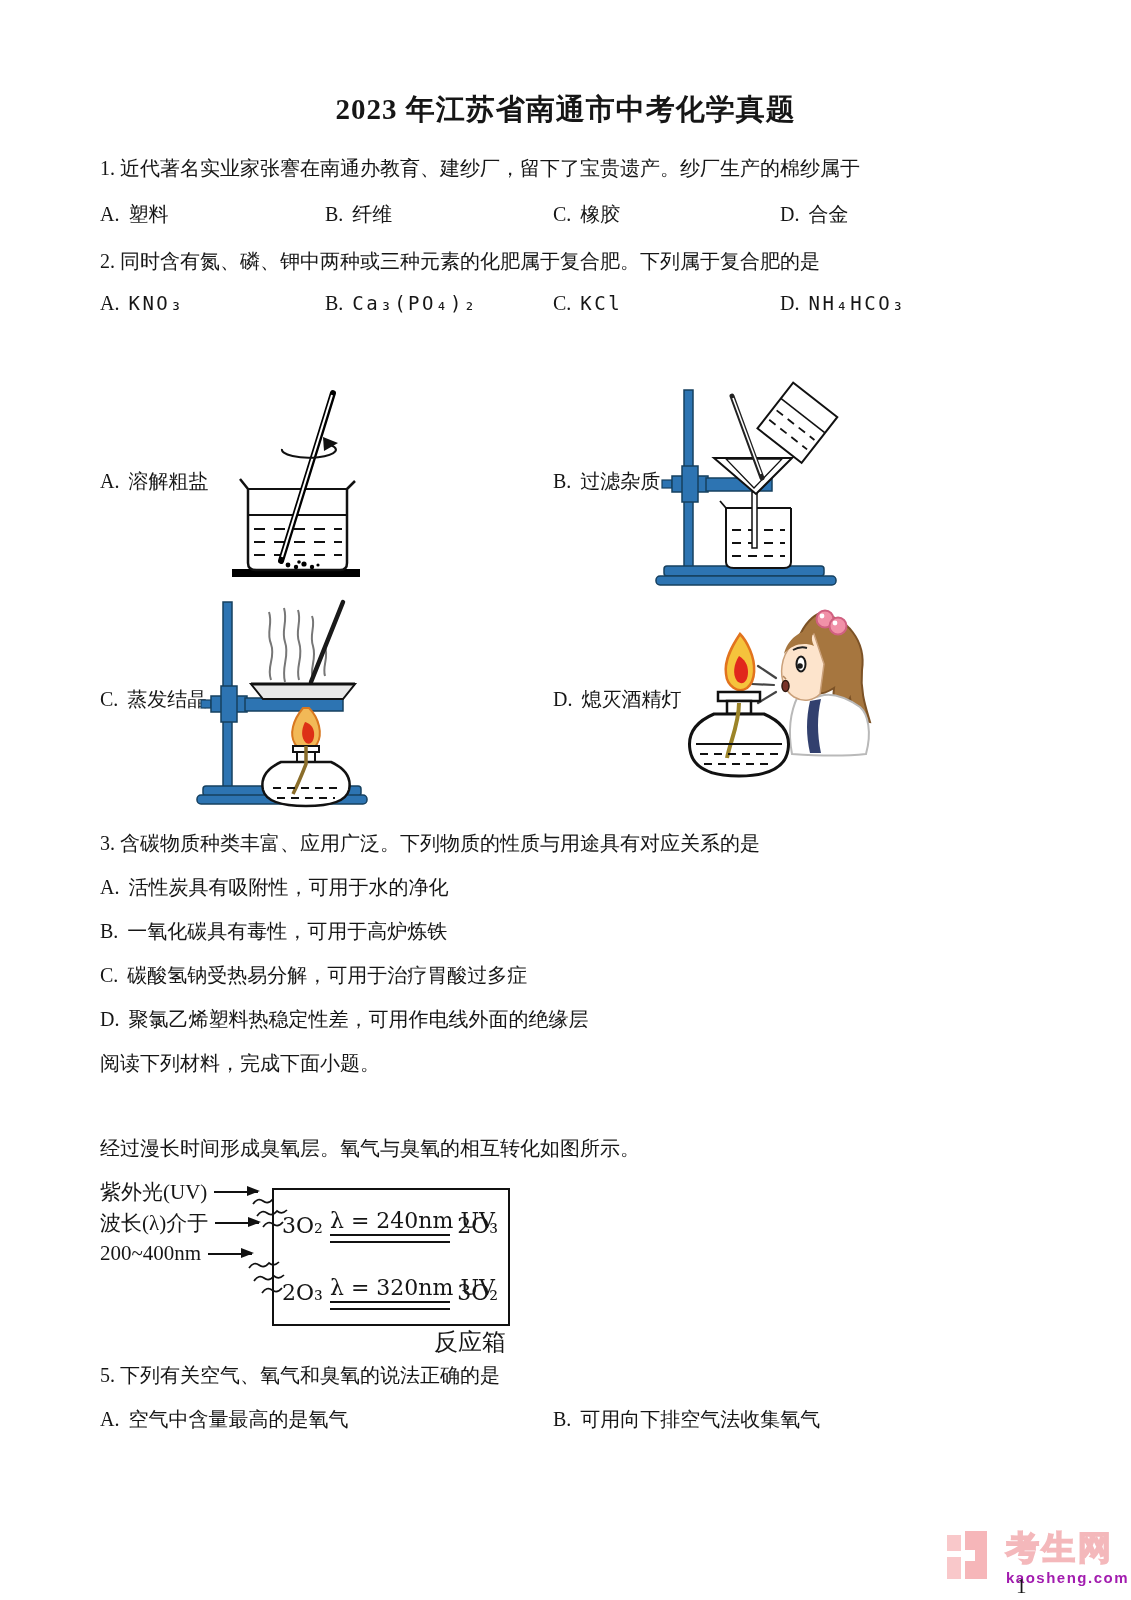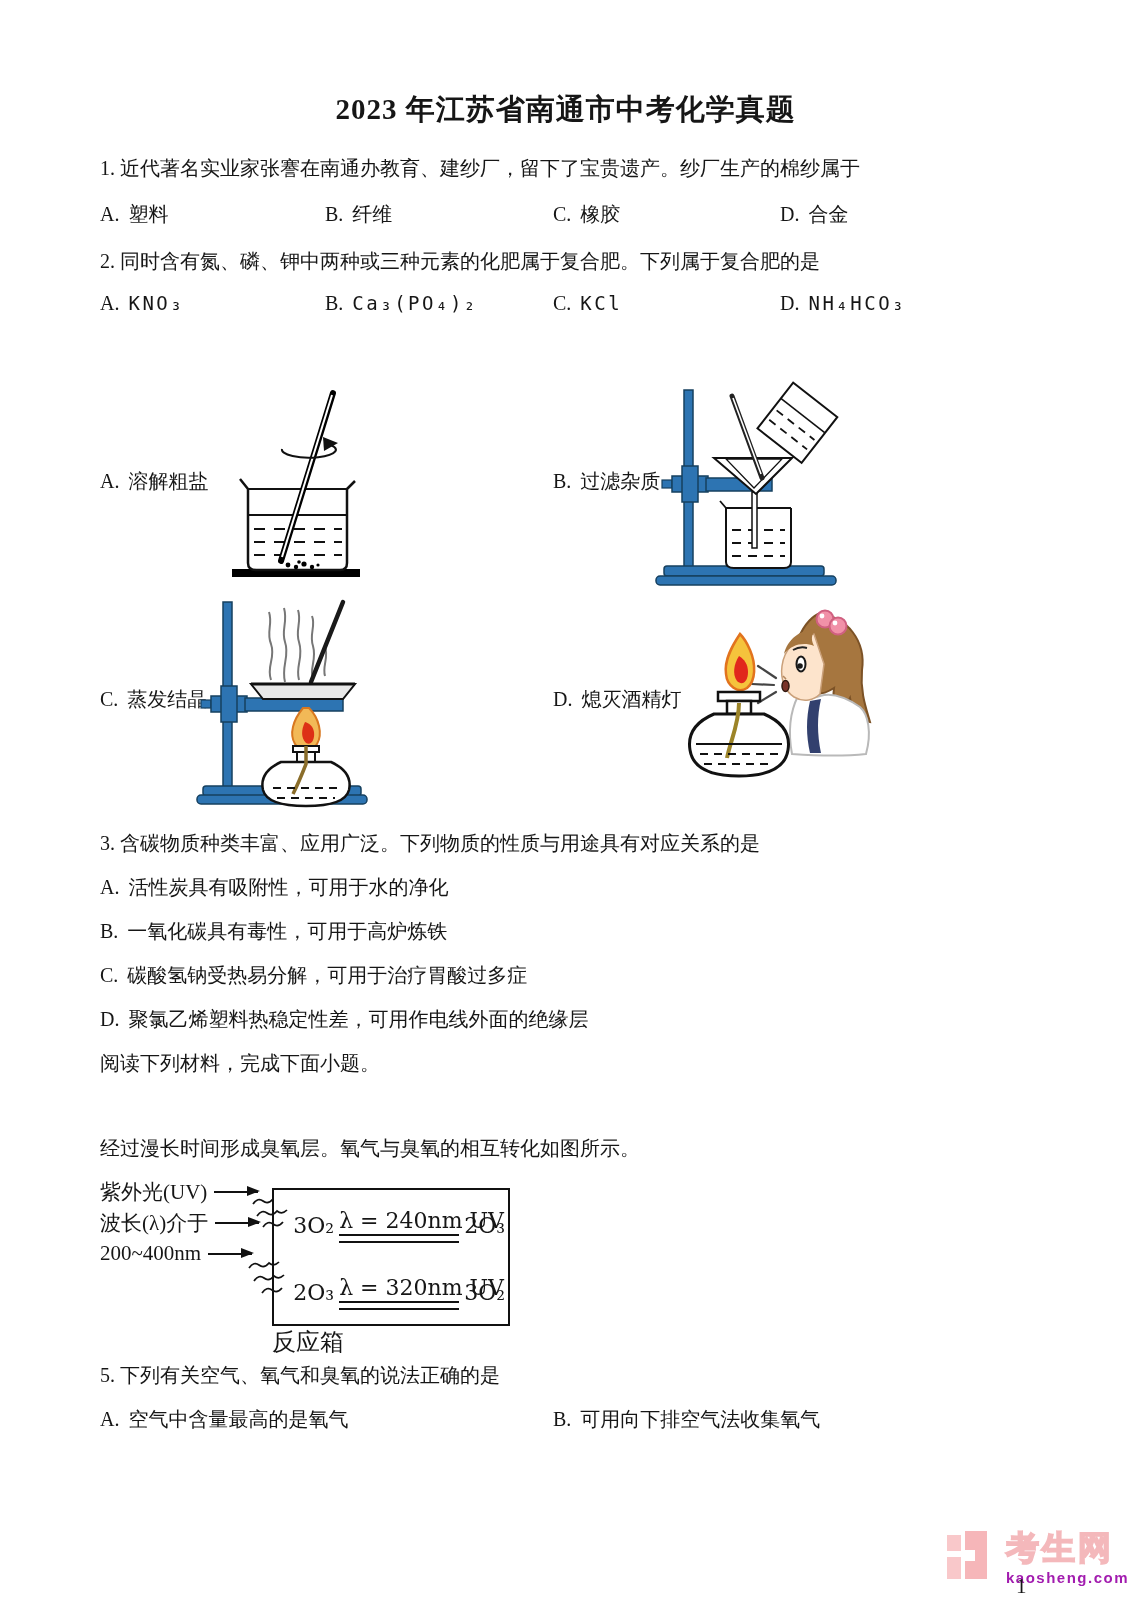--- a/index.html
+++ b/index.html
@@ -28,26 +28,26 @@
   
   .uv-block { position:absolute; left:100px; top:1176px; font-size:21px; }
   .uv-row { display:flex; align-items:center; height:31px; white-space:nowrap; }
   .uv-arrow { width:44px; height:0; border-top:2.5px solid #111; position:relative; margin-left:7px; }
   .uv-arrow::after {
     content:""; position:absolute; right:-2px; top:-7px; width:0; height:0;
     border-left:13px solid #111; border-top:5.5px solid transparent; border-bottom:5.5px solid transparent;
   }
   
   .rxn-box { position:absolute; left:272px; top:1188px; width:234px; height:134px; border:2.5px solid #111; background:#fff; }
-  .rxn { position:absolute; display:flex; align-items:center; justify-content:flex-end; gap:5px; left:289px; width:216px; }
+  .rxn { position:absolute; display:flex; align-items:center; justify-content:space-between; gap:5px; left:282px; width:216px; }
   .rxn-formula { font-size:22px; font-family:"DejaVu Serif",serif; white-space:nowrap; }
   .rxn-mid { display:flex; flex-direction:column; align-items:center; width:120px; }
   .rxn-cond { font-size:22px; font-family:"DejaVu Serif",serif; border-bottom:2px solid #111; width:100%; text-align:center; padding-bottom:1px; white-space:nowrap; }
   .rxn-line2 { width:100%; height:5px; border-bottom:2px solid #111; }
-  .rxn-caption { position:absolute; left:272px; top:1326px; width:234px; text-align:left; font-size:24px; }
+  .rxn-caption { position:absolute; left:272px; top:1326px; width:234px; text-align:right; font-size:24px; }
   
   .watermark { position:absolute; left:947px; top:1531px; display:flex; align-items:flex-start; gap:19px; }
   .wm-text { display:flex; flex-direction:column; }
   .wm-brand {
     font-size:33px; font-weight:bold; line-height:1.05; letter-spacing:3px;
     color:#fdf0f0; -webkit-text-stroke:1.8px #f4b8bb;
     font-family:"Liberation Sans","DejaVu Sans",sans-serif;
   }
   .wm-domain {
     font-size:15px; color:#a21caf; letter-spacing:1.5px; margin-top:3px; font-weight:bold;

